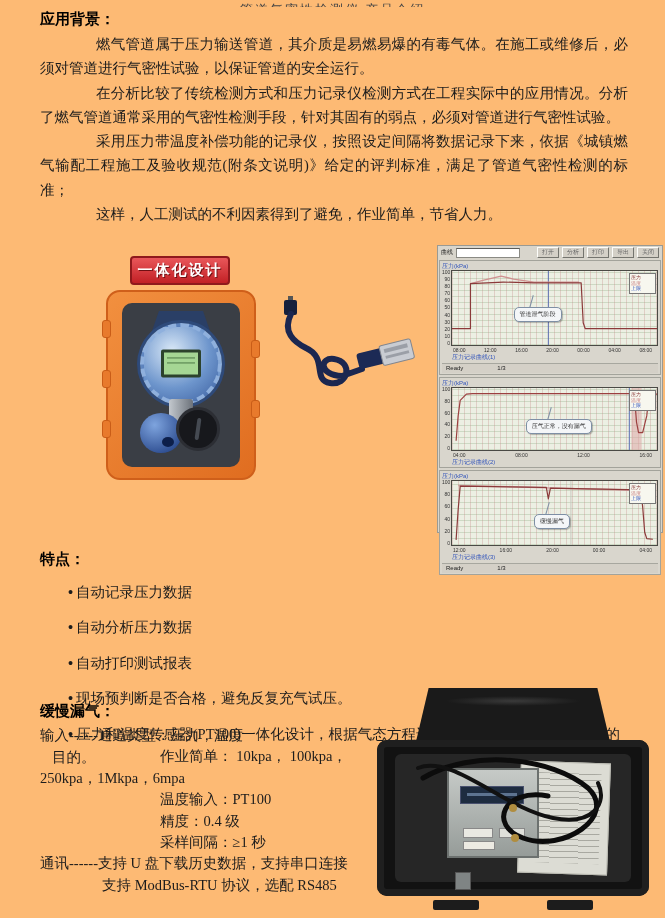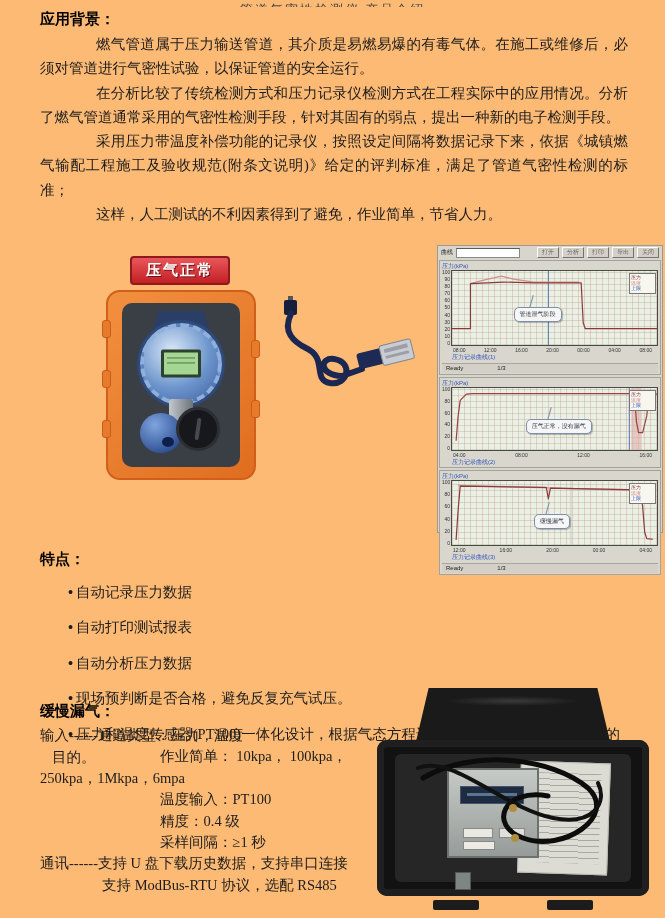--- a/index.html
+++ b/index.html
@@ -135,26 +135,26 @@
 
 <div class="page">
 
   <div class="clipped-line">
     <span>管道气密性检测仪 产品介绍</span>
   </div>
 
   <div class="sec-background">
     <div class="sec-heading">应用背景：</div>
     <p class="para">燃气管道属于压力输送管道，其介质是易燃易爆的有毒气体。在施工或维修后，必须对管道进行气密性试验，以保证管道的安全运行。</p>
-    <p class="para">在分析比较了传统检测方式和压力记录仪检测方式在工程实际中的应用情况。分析了燃气管道通常采用的气密性检测手段，针对其固有的弱点，提出一种新的电子检测手段。</p>
+    <p class="para">在分析比较了传统检测方式和压力记录仪检测方式在工程实际中的应用情况。分析了燃气管道通常采用的气密性检测手段，针对其固有的弱点，必须对管道进行气密性试验。</p>
     <p class="para">采用压力带温度补偿功能的记录仪，按照设定间隔将数据记录下来，依据《城镇燃气输配工程施工及验收规范(附条文说明)》给定的评判标准，满足了管道气密性检测的标准；</p>
     <p class="para">这样，人工测试的不利因素得到了避免，作业简单，节省人力。</p>
   </div>
 
-  <div class="badge">压气正常</div>
+  <div class="badge">一体化设计</div>
 
   <div class="orange-case">
     <div class="tab l1"></div>
     <div class="tab l2"></div>
     <div class="tab l3"></div>
     <div class="tab r1"></div>
     <div class="tab r2"></div>
     <div class="foam">
       <div class="trans-cap"></div>
       <div class="trans-body">
@@ -307,22 +307,22 @@
       <div class="statusbar">
         <span>Ready</span>
         <span>1/3</span>
       </div>
     </div>
   </div>
 
   <div class="sec-features">
     <div class="sec-heading">特点：</div>
     <p class="feature">自动记录压力数据</p>
+    <p class="feature">自动分析压力数据</p>
     <p class="feature">自动打印测试报表</p>
-    <p class="feature">自动分析压力数据</p>
     <p class="feature">现场预判断是否合格，避免反复充气试压。</p>
     <p class="feature">压力和温度传感器(PT100)一体化设计，根据气态方程进行压力修正，达到温度补偿的目的。</p>
   </div>
 
   <div class="sec-specs">
     <div class="sec-heading">缓慢漏气：</div>
     <p class="spec">输入------通道类型：压力，温度</p>
     <p class="spec ind1">作业简单： 10kpa， 100kpa，</p>
     <p class="spec">250kpa，1Mkpa，6mpa</p>
     <p class="spec ind1">温度输入：PT100</p>

